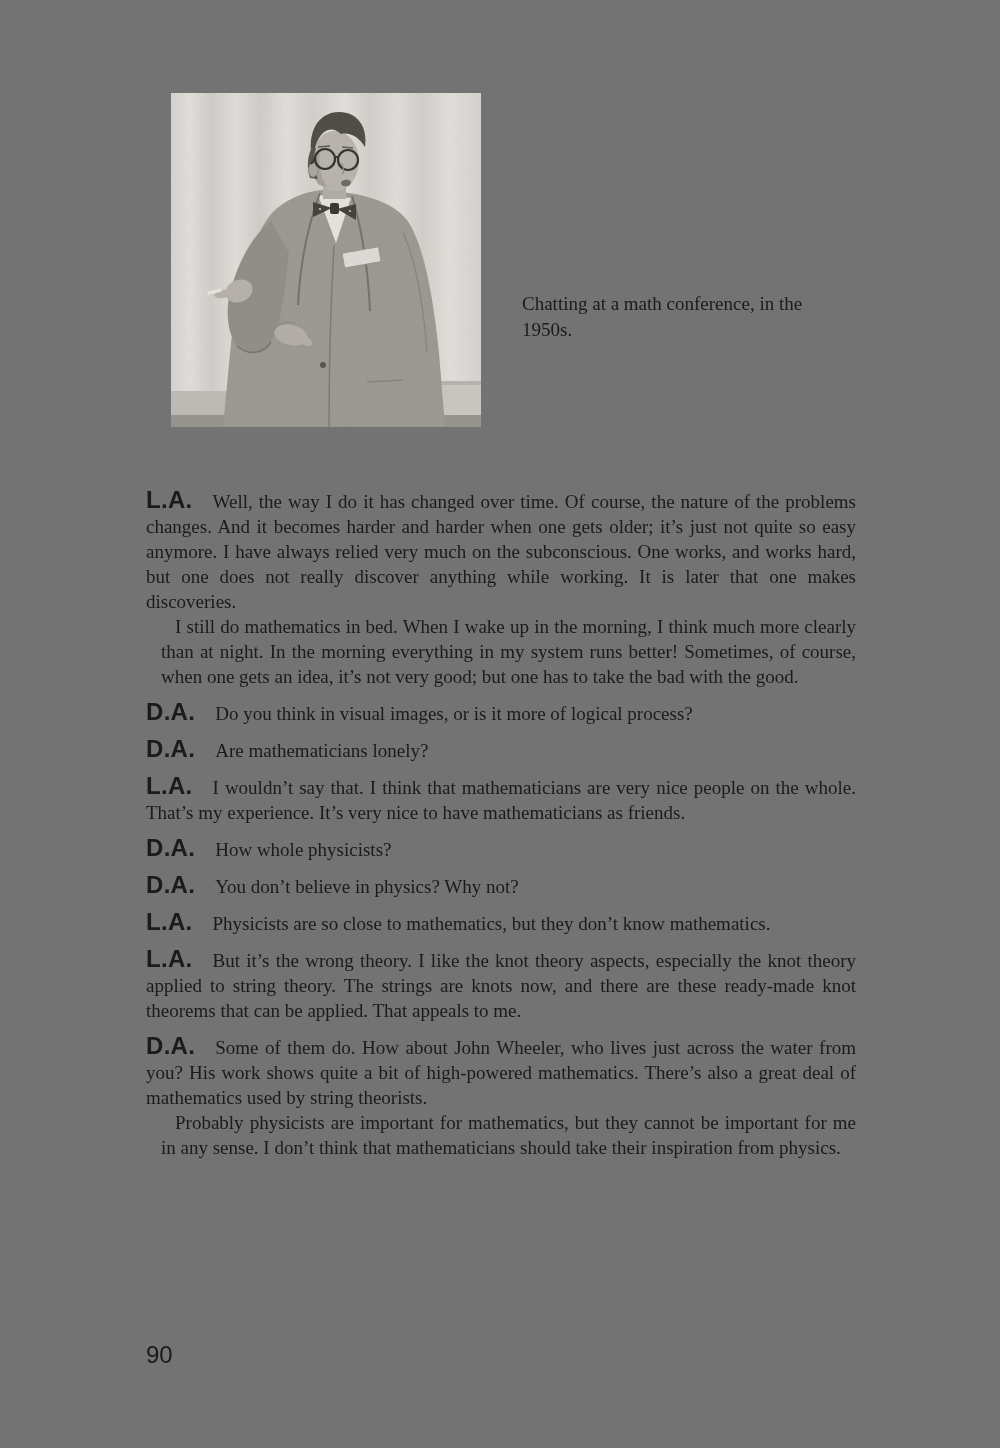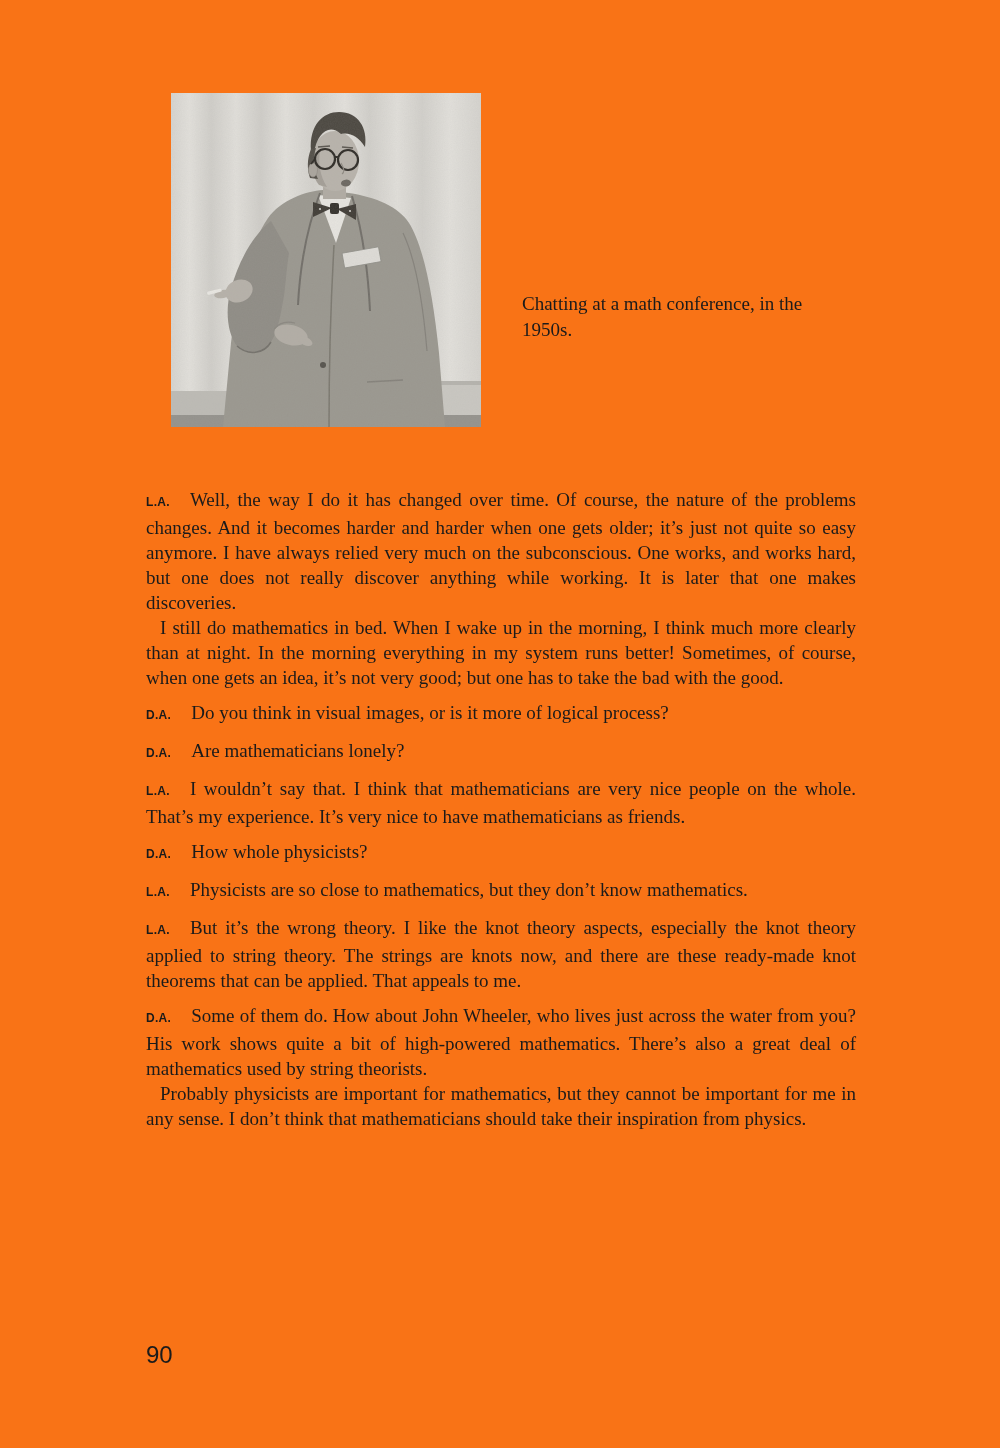--- a/index.html
+++ b/index.html
@@ -1,20 +1,20 @@
 <!DOCTYPE html>
 <html><head>
 <meta charset="utf-8">
 <style>
   html, body { margin: 0; padding: 0; background: #ffffff; }
   .page {
     position: relative;
     width: 1000px;
     height: 1448px;
-    background: #f97316;
+    background: #737373;
     color: #1b1b1b;
     font-family: "Liberation Serif", serif;
     overflow: hidden;
   }
   .photo {
     position: absolute;
     left: 171px;
     top: 93px;
     width: 310px;
     height: 334px;
@@ -36,25 +36,25 @@
     top: 487px;
     width: 710px;
     font-size: 19px;
     line-height: 25px;
     text-align: justify;
     color: #1b1b1b;
   }
   .body-text p { margin: 0; }
   .body-text p.turn { margin-top: 10px; }
   .body-text p.turn:first-child { margin-top: 0; }
-  .body-text p.cont { text-indent: 14px; }
+  .body-text p.cont { text-indent: 14px; margin-left: 15px; }
   .spk {
     font-family: "Liberation Sans", sans-serif;
     font-weight: bold;
-    font-size: 12px;
+    font-size: 24px;
     letter-spacing: 0.3px;
     padding-right: 20px;
   }
   .footer-left {
     position: absolute;
     left: 146px;
     top: 1341px;
     font-family: "Liberation Sans", sans-serif;
     font-size: 24px;
     color: #1b1b1b;
@@ -179,20 +179,21 @@
     <span>1950s.</span>
   </div>
 
   <div class="body-text">
     <p class="turn"><span class="spk">L.A.</span><span>Well, the way I do it has changed over time. Of course, the nature of the problems changes. And it becomes harder and harder when one gets older; it’s just not quite so easy anymore. I have always relied very much on the subconscious. One works, and works hard, but one does not really discover anything while working. It is later that one makes discoveries.</span></p>
     <p class="cont"><span>I still do mathematics in bed. When I wake up in the morning, I think much more clearly than at night. In the morning everything in my system runs better! Sometimes, of course, when one gets an idea, it’s not very good; but one has to take the bad with the good.</span></p>
     <p class="turn"><span class="spk">D.A.</span><span>Do you think in visual images, or is it more of logical process?</span></p>
     <p class="turn"><span class="spk">D.A.</span><span>Are mathematicians lonely?</span></p>
     <p class="turn"><span class="spk">L.A.</span><span>I wouldn’t say that. I think that mathematicians are very nice people on the whole. That’s my experience. It’s very nice to have mathematicians as friends.</span></p>
     <p class="turn"><span class="spk">D.A.</span><span>How whole physicists?</span></p>
+    <p class="turn"><span class="spk">D.A.</span><span>You don’t believe in physics? Why not?</span></p>
     <p class="turn"><span class="spk">L.A.</span><span>Physicists are so close to mathematics, but they don’t know mathematics.</span></p>
     <p class="turn"><span class="spk">L.A.</span><span>But it’s the wrong theory. I like the knot theory aspects, especially the knot theory applied to string theory. The strings are knots now, and there are these ready-made knot theorems that can be applied. That appeals to me.</span></p>
     <p class="turn"><span class="spk">D.A.</span><span>Some of them do. How about John Wheeler, who lives just across the water from you? His work shows quite a bit of high-powered mathematics. There’s also a great deal of mathematics used by string theorists.</span></p>
     <p class="cont"><span>Probably physicists are important for mathematics, but they cannot be important for me in any sense. I don’t think that mathematicians should take their inspiration from physics.</span></p>
   </div>
 
   <div class="footer-left">90</div>
 
 </div>
 

